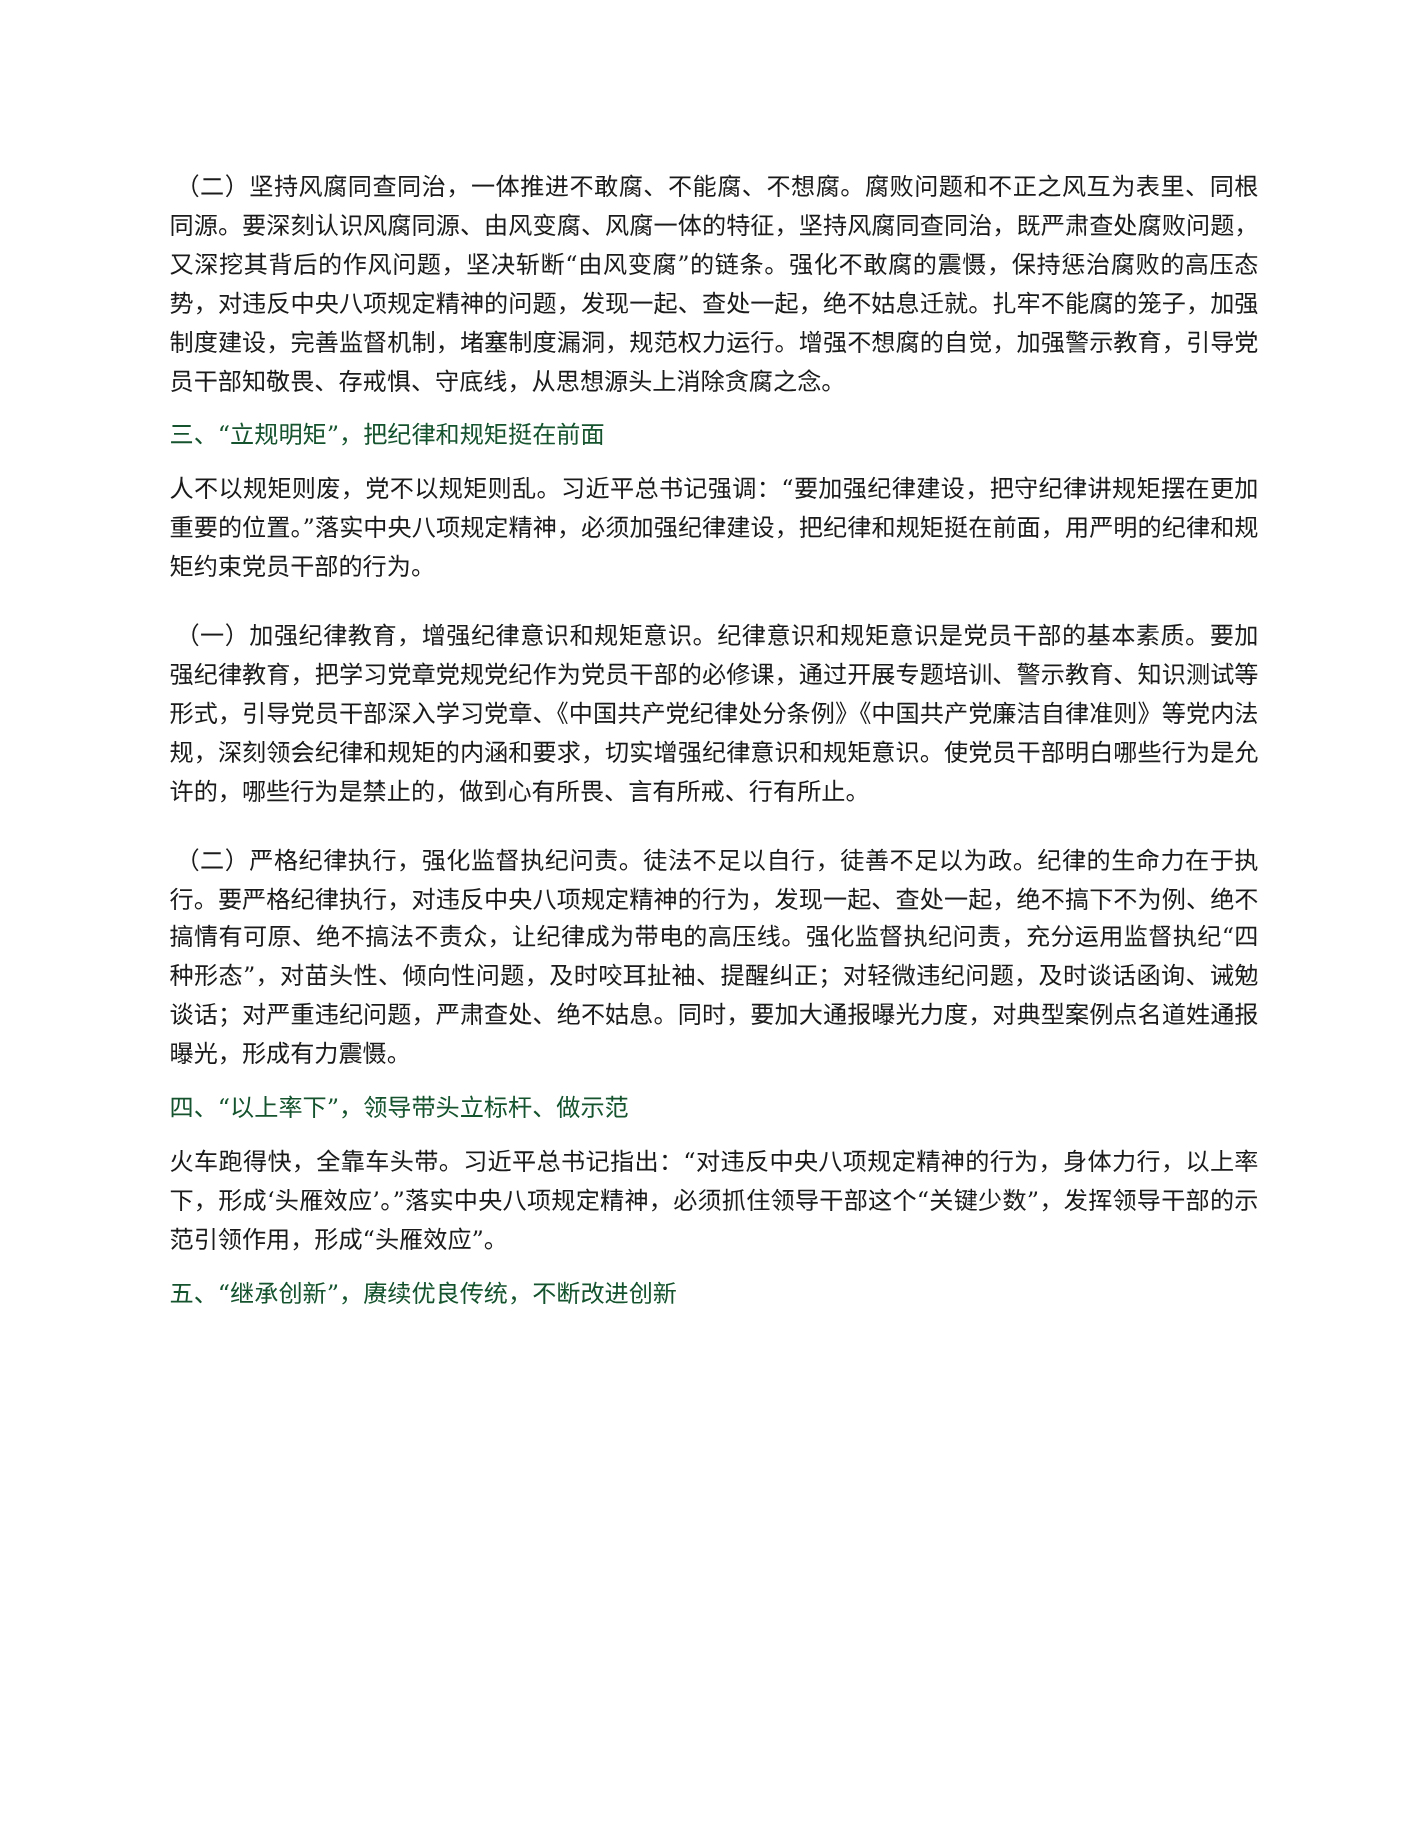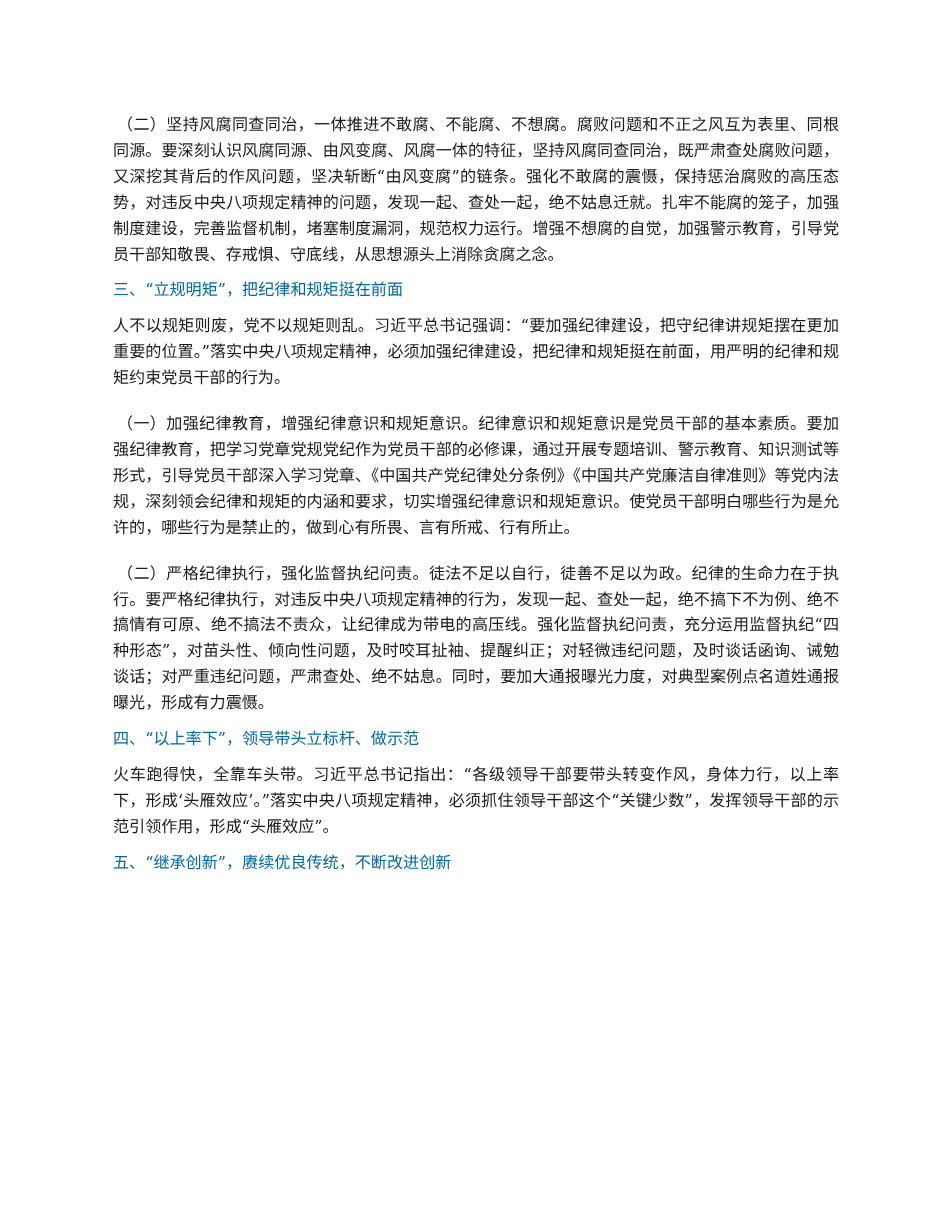--- a/index.html
+++ b/index.html
@@ -43,21 +43,21 @@
     text-indent: 4px;
     margin-top: 20px;
   }
   .heading {
     font-size: 16.1px;
     line-height: 25.9px;
     font-weight: normal;
     text-align: left;
     margin: 0 0 10px 0;
     text-indent: 0;
-    color: #0369a1;
+    color: #14532d;
   }
   .heading.spaced-top {
     margin-top: 4px;
   }
 </style>
 </head>
 <body>
 
 <div id="page">
   <div id="doc-body">
@@ -67,20 +67,20 @@
     <p class="heading spaced-top">三、“立规明矩”，把纪律和规矩挺在前面</p>
 
     <p class="para">人不以规矩则废，党不以规矩则乱。习近平总书记强调：“要加强纪律建设，把守纪律讲规矩摆在更加重要的位置。”落实中央八项规定精神，必须加强纪律建设，把纪律和规矩挺在前面，用严明的纪律和规矩约束党员干部的行为。</p>
 
     <p class="para lead">（一）加强纪律教育，增强纪律意识和规矩意识。纪律意识和规矩意识是党员干部的基本素质。要加强纪律教育，把学习党章党规党纪作为党员干部的必修课，通过开展专题培训、警示教育、知识测试等形式，引导党员干部深入学习党章、《中国共产党纪律处分条例》《中国共产党廉洁自律准则》等党内法规，深刻领会纪律和规矩的内涵和要求，切实增强纪律意识和规矩意识。使党员干部明白哪些行为是允许的，哪些行为是禁止的，做到心有所畏、言有所戒、行有所止。</p>
 
     <p class="para lead">（二）严格纪律执行，强化监督执纪问责。徒法不足以自行，徒善不足以为政。纪律的生命力在于执行。要严格纪律执行，对违反中央八项规定精神的行为，发现一起、查处一起，绝不搞下不为例、绝不搞情有可原、绝不搞法不责众，让纪律成为带电的高压线。强化监督执纪问责，充分运用监督执纪“四种形态”，对苗头性、倾向性问题，及时咬耳扯袖、提醒纠正；对轻微违纪问题，及时谈话函询、诫勉谈话；对严重违纪问题，严肃查处、绝不姑息。同时，要加大通报曝光力度，对典型案例点名道姓通报曝光，形成有力震慑。</p>
 
     <p class="heading spaced-top">四、“以上率下”，领导带头立标杆、做示范</p>
 
-    <p class="para">火车跑得快，全靠车头带。习近平总书记指出：“各级领导干部要带头转变作风，身体力行，以上率下，形成‘头雁效应’。”落实中央八项规定精神，必须抓住领导干部这个“关键少数”，发挥领导干部的示范引领作用，形成“头雁效应”。</p>
+    <p class="para">火车跑得快，全靠车头带。习近平总书记指出：“对违反中央八项规定精神的行为，身体力行，以上率下，形成‘头雁效应’。”落实中央八项规定精神，必须抓住领导干部这个“关键少数”，发挥领导干部的示范引领作用，形成“头雁效应”。</p>
 
 
 
     <p class="heading spaced-top">五、“继承创新”，赓续优良传统，不断改进创新</p>
 
   </div>
 </div>
 
 </body></html>

